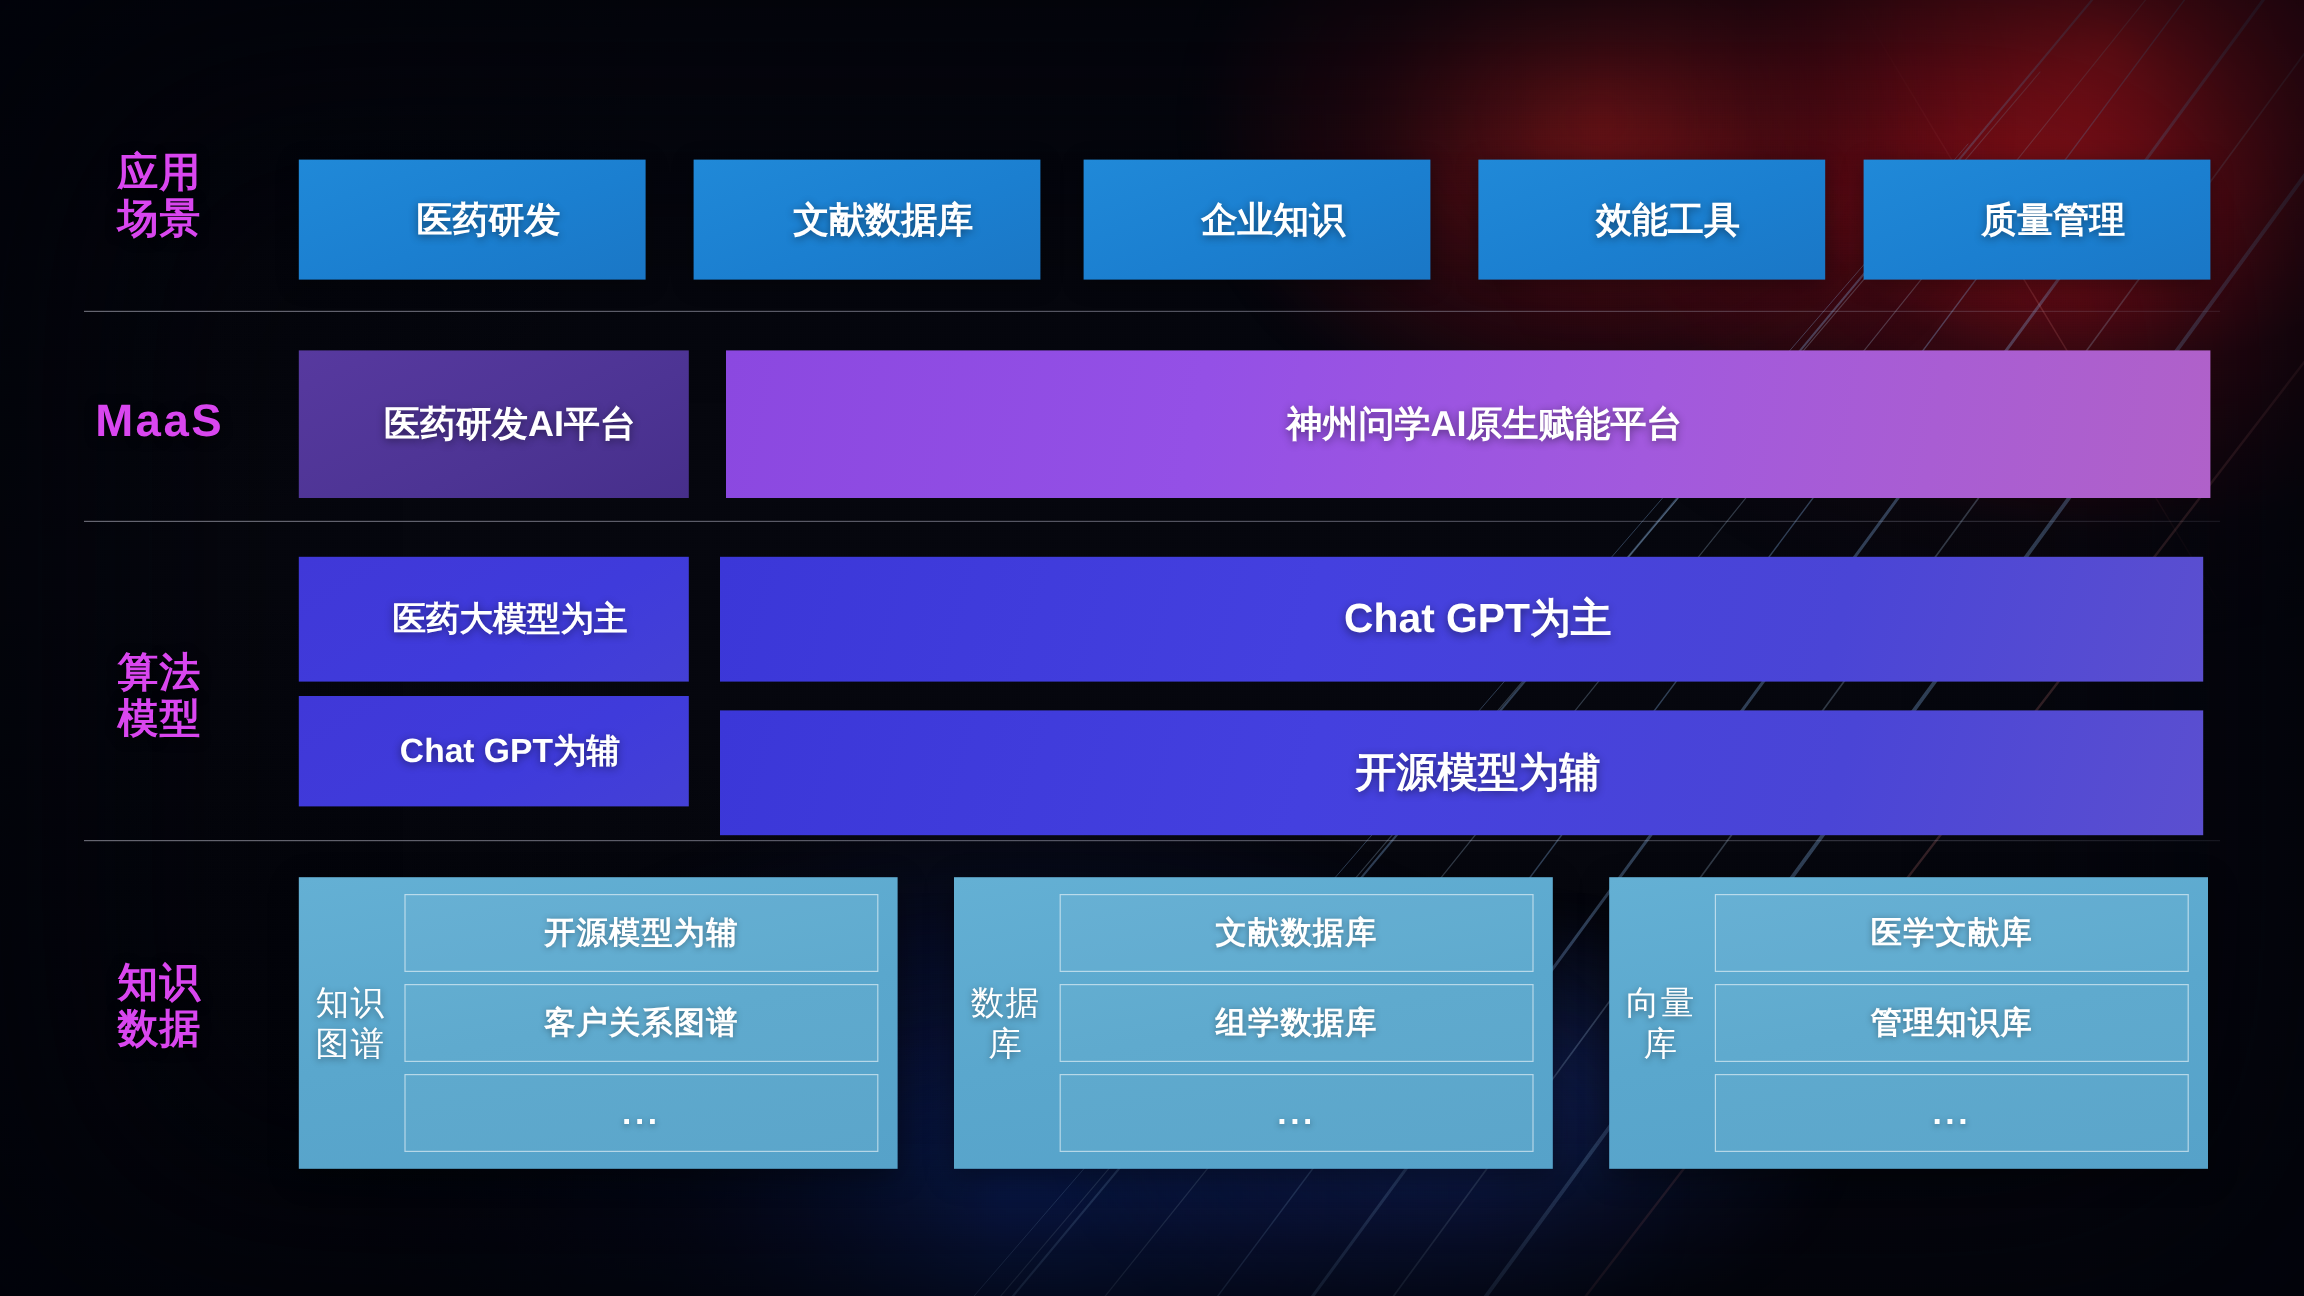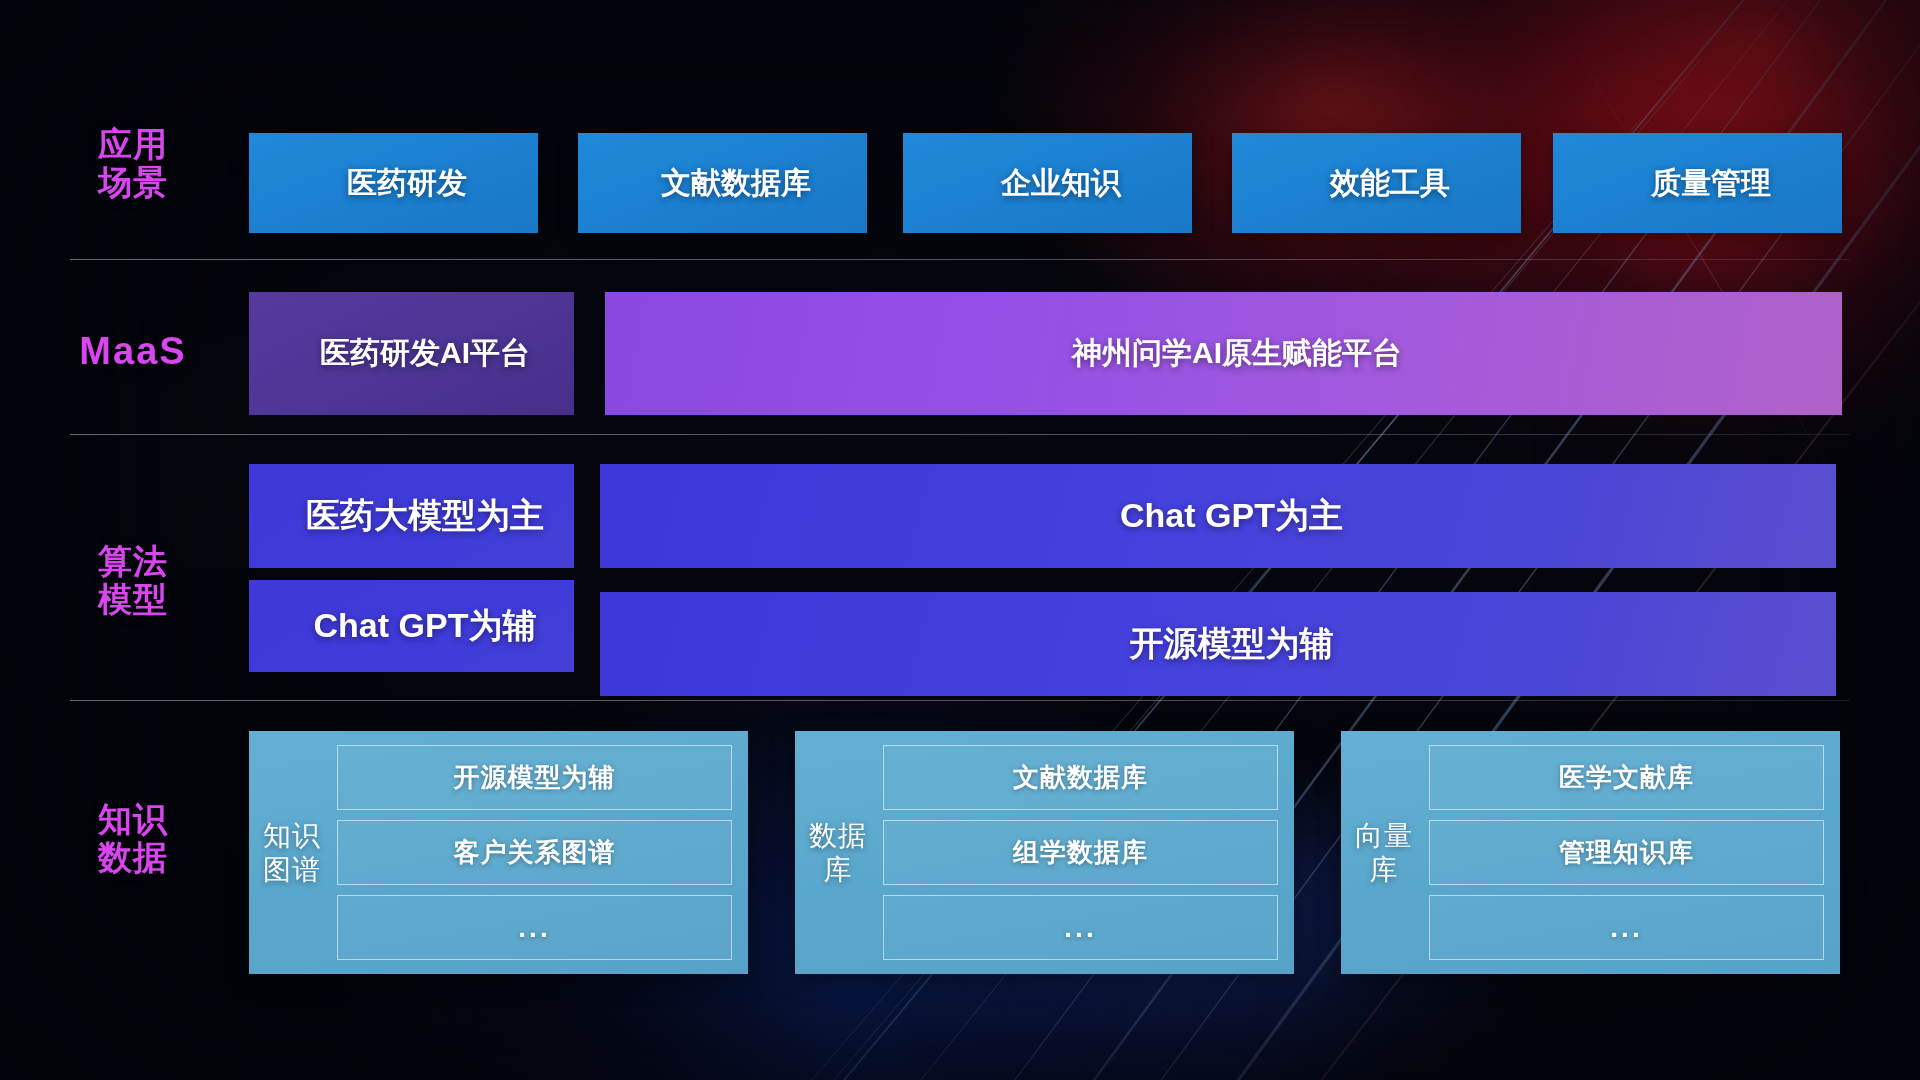--- a/index.html
+++ b/index.html
@@ -148,21 +148,21 @@
   }
 
   
   .algo-box {
     background: linear-gradient(105deg, #3b37d8 0%, #4440df 40%, #4a45d6 75%, #5b4fd0 100%);
     font-size: 34px;
     text-align: center;
   }
   .algo-box-left {
     background: linear-gradient(150deg, #4038d8 0%, #3f3bdb 60%, #4440d6 100%);
-    font-size: 34px;
+    font-size: 28px;
     text-align: right;
   }
 
   
   .kd-panel {
     position: absolute;
     background: linear-gradient(170deg, #64b0d4 0%, #5aa7cd 50%, #56a2c9 100%);
     display: flex;
     align-items: stretch;
     padding: 14px 16px 14px 12px;

